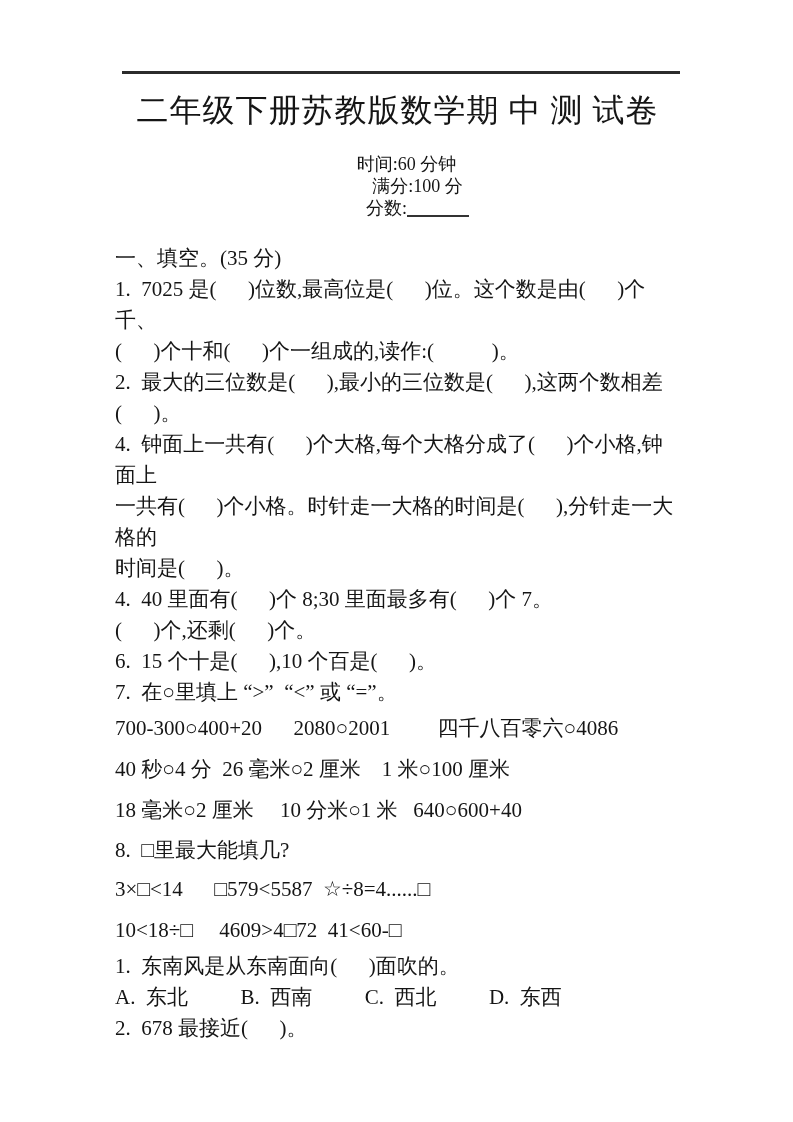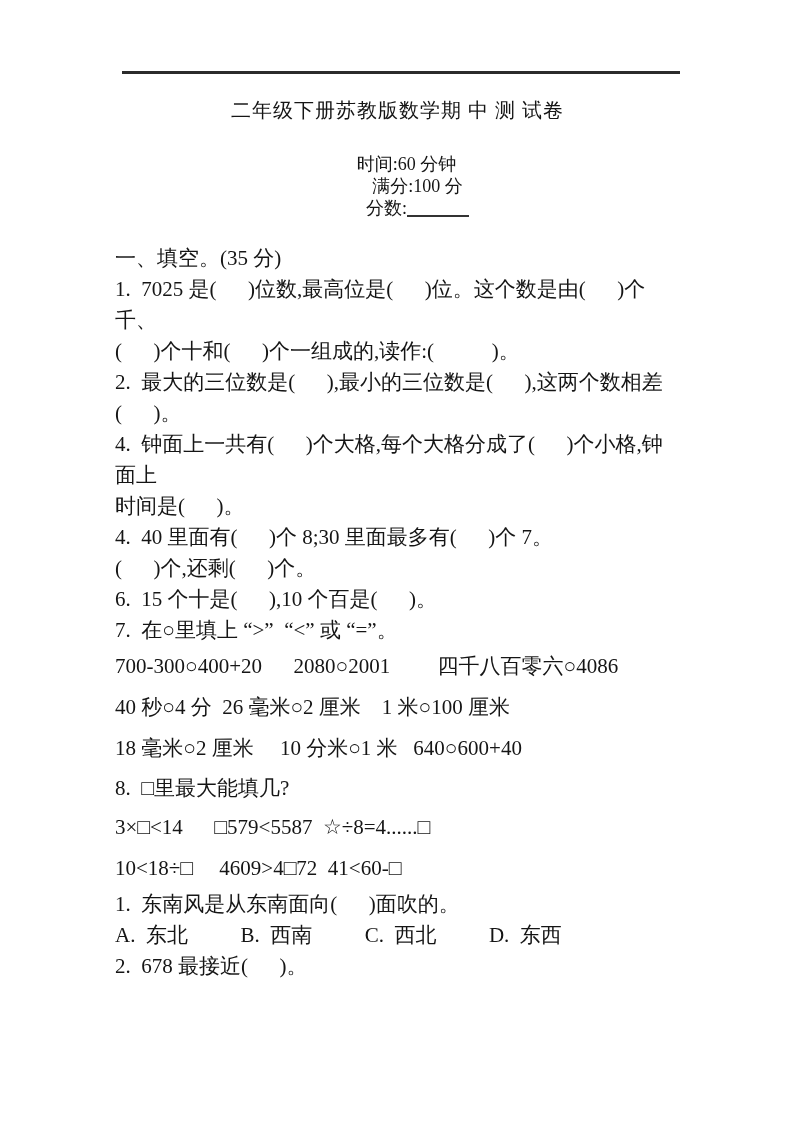--- a/index.html
+++ b/index.html
@@ -19,21 +19,21 @@
   }
   .rule {
     margin-top: 71px;
     margin-left: 7px;
     border-top: 3px solid #2b2b2b;
     height: 0;
   }
   .title {
     margin-top: 17px;
     text-align: center;
-    font-size: 20px;
+    font-size: 32px;
     line-height: 38px;
     font-weight: 400;
     letter-spacing: 1px;
     white-space: pre-wrap;
   }
   .meta {
     margin-top: 2px;
     text-align: center;
     font-size: 18px;
     line-height: 22px;
@@ -80,20 +80,21 @@
 
   <div class="content">
 
     <div class="heading">一、填空。(35 分)</div>
 
     <div class="line">1.  7025 是(      )位数,最高位是(      )位。这个数是由(      )个千、</div>
     <div class="line">(      )个十和(      )个一组成的,读作:(           )。</div>
     <div class="line">2.  最大的三位数是(      ),最小的三位数是(      ),这两个数相差</div>
     <div class="line">(      )。</div>
     <div class="line">4.  钟面上一共有(      )个大格,每个大格分成了(      )个小格,钟面上</div>
+    <div class="line">一共有(      )个小格。时针走一大格的时间是(      ),分针走一大格的</div>
     <div class="line">时间是(      )。</div>
     <div class="line">4.  40 里面有(      )个 8;30 里面最多有(      )个 7。</div>
     <div class="line">(      )个,还剩(      )个。</div>
     <div class="line">6.  15 个十是(      ),10 个百是(      )。</div>
     <div class="line">7.  在○里填上 “&gt;”  “&lt;” 或 “=”。</div>
     <div class="line sym">700-300○400+20      2080○2001         四千八百零六○4086</div>
     <div class="line sym">40 秒○4 分  26 毫米○2 厘米    1 米○100 厘米</div>
     <div class="line sym">18 毫米○2 厘米     10 分米○1 米   640○600+40</div>
     <div class="line q8">8.  □里最大能填几?</div>
     <div class="line sym">3×□&lt;14      □579&lt;5587  ☆÷8=4......□</div>

